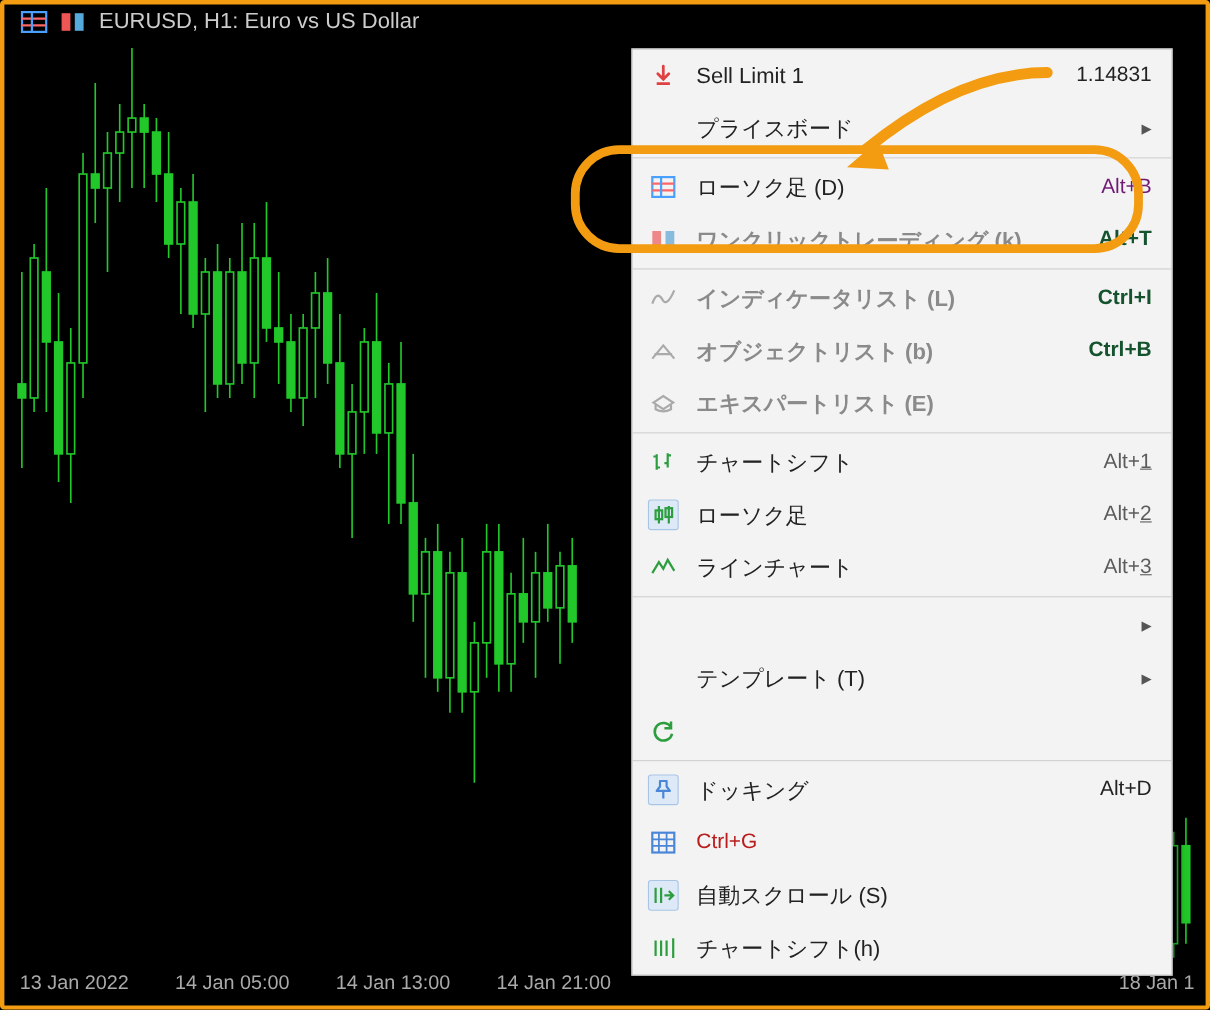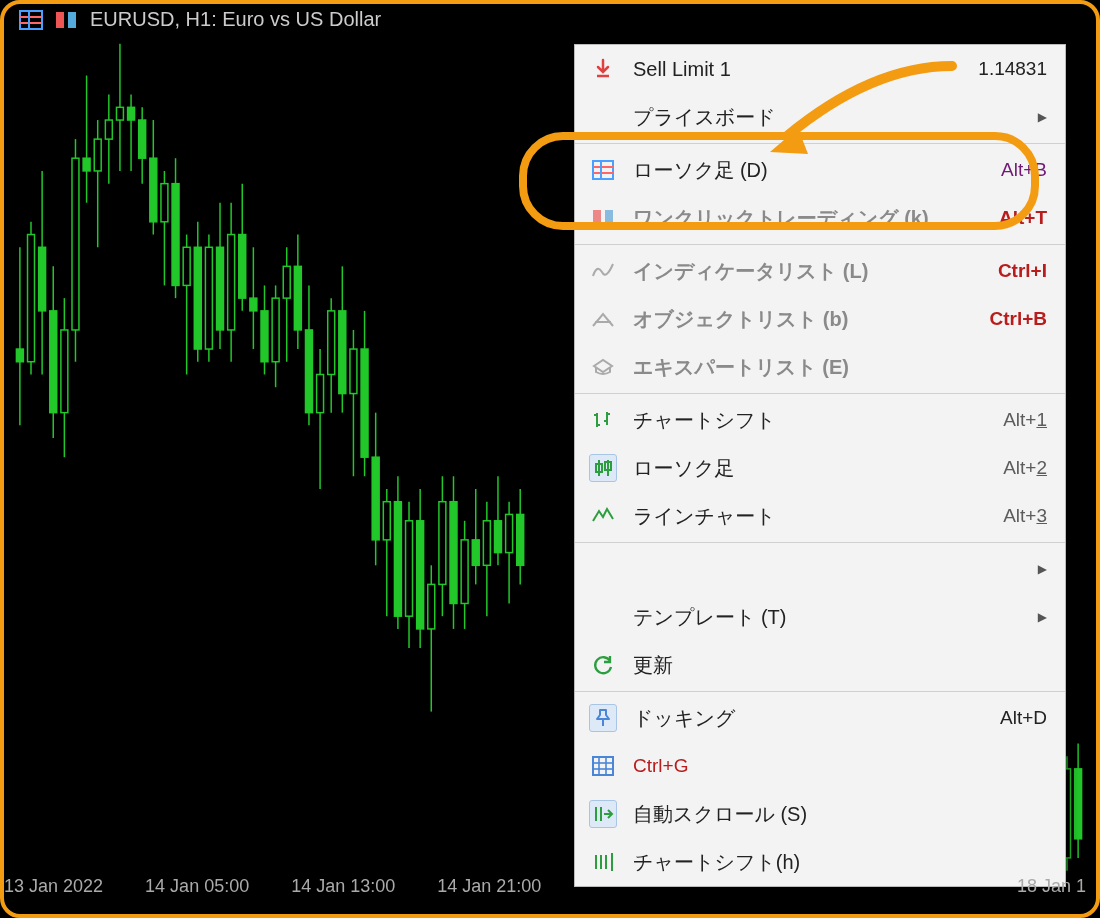--- a/index.html
+++ b/index.html
@@ -10,21 +10,21 @@
     overflow: hidden;
     font-family: "Segoe UI", "Meiryo", sans-serif;
     background: #000;
   }
   .chart-area {
     position: relative;
     width: 1100px;
     height: 918px;
     background: #000;
     border: 4px solid #f39c12;
-    border-radius: 20px;
+    border-radius: 4px;
     box-sizing: border-box;
   }
   .chart-title {
     position: absolute;
     top: 4px;
     left: 14px;
     color: #ccc;
     font-size: 20px;
     display: flex;
     align-items: center;
@@ -40,20 +40,22 @@
   .x-axis {
     position: absolute;
     bottom: 10px;
     left: 0;
     right: 0;
     height: 28px;
     display: flex;
     color: #aaa;
     font-size: 18px;
     gap: 42px;
+    padding-left: 14px;
+    align-items: flex-end;
   }
   
   .candles {
     position: absolute;
     inset: 0;
   }
   
   .menu {
     position: absolute;
     top: 40px;
@@ -98,21 +100,21 @@
     box-sizing: border-box;
   }
   .mi-label {
     flex: 1;
     white-space: nowrap;
   }
   .mi-short {
     color: #5c5c5c;
     font-size: 19px;
   }
-  .menu-row.disabled .mi-short { color: #b91c1c; }
+  .menu-row.disabled .mi-short { color: #14532d; }
   .mi-arrow {
     color: #555;
     font-size: 12px;
     margin-left: auto;
   }
   
   .highlight-ring {
     position: absolute;
     left: 515px;
     top: 128px;
@@ -400,21 +402,20 @@
       <span class="mi-arrow">▶</span>
     </div>
 
     <div class="menu-row">
       <span class="mi-icon">
         <svg width="24" height="22">
             <path d="M19 7 A8 8 0 1 0 20 13" stroke="#2d9e3f" stroke-width="2.3" fill="none"></path>
             <path d="M19 2 v6 h-6" stroke="#2d9e3f" stroke-width="2.3" fill="none"></path>
           </svg>
       </span>
-      <span class="mi-label">更新</span>
     </div>
 
     <div class="menu-sep"></div>
 
     <div class="menu-row">
       <span class="mi-icon boxed">
         <svg width="22" height="22">
             <path d="M8 3 h6 v5 l3 4 h-12 l3 -4 Z M11 12 v7" stroke="#4a86d8" stroke-width="2" fill="none" stroke-linejoin="round"></path>
           </svg>
       </span>

